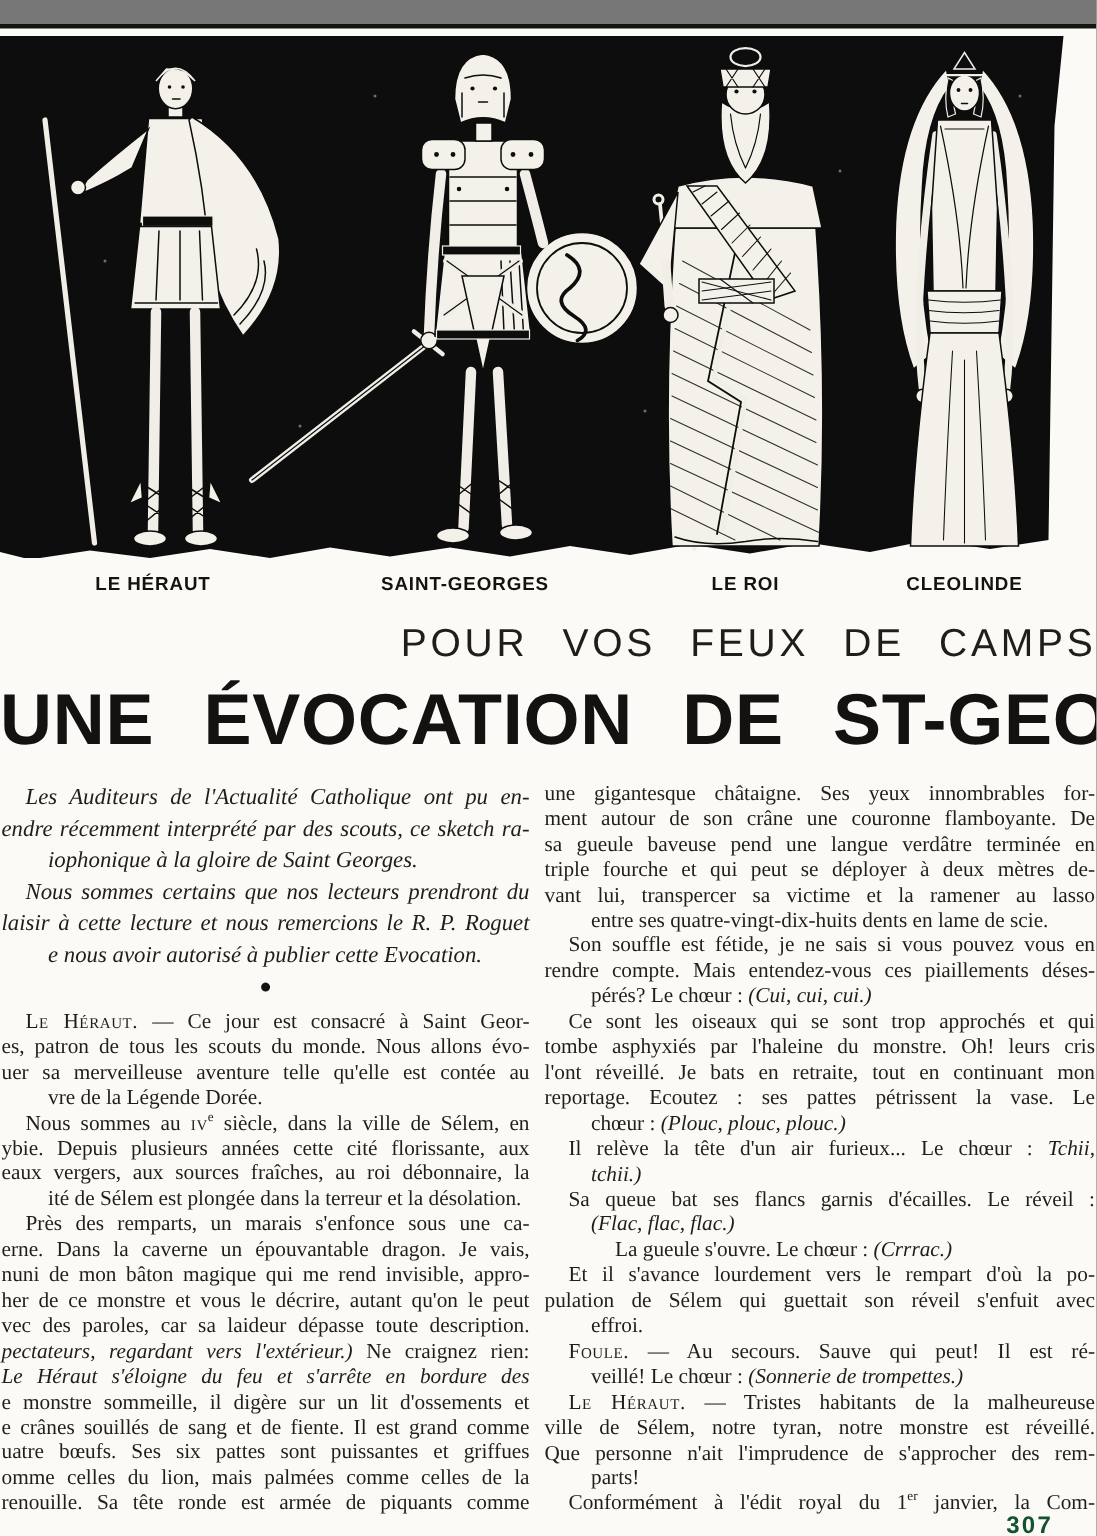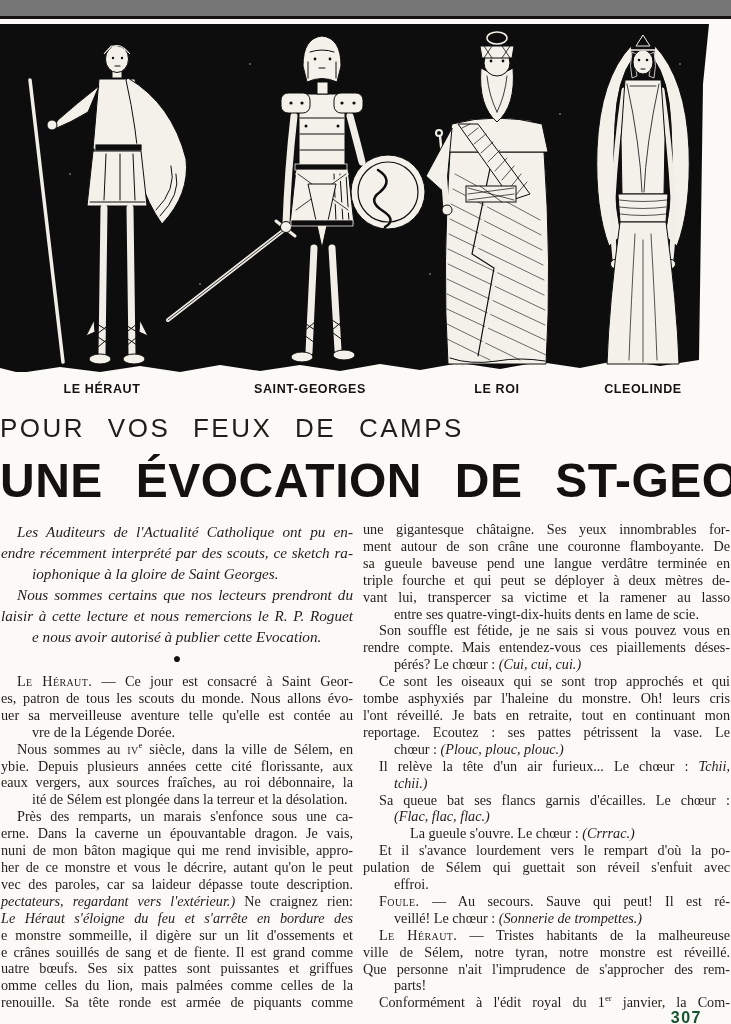--- a/index.html
+++ b/index.html
@@ -11,21 +11,21 @@
   
   .top-bar{position:absolute;left:0;top:0;width:731px;height:3px;background:#141311;}
   .ill-wrap{position:absolute;left:0;top:8px;width:731px;height:348px;}
   .caption{
     position:absolute;top:366px;transform:translateX(-50%);
     font-family:"Liberation Sans",sans-serif;font-size:12.5px;font-weight:700;
     letter-spacing:.6px;color:#15130f;white-space:nowrap;
   }
   
   .kicker{
-    position:absolute;left:0;top:399px;width:731px;text-align:left;
+    position:absolute;left:0;top:399px;width:731px;text-align:right;
     font-family:"Liberation Sans",sans-serif;font-size:26px;font-weight:400;
     letter-spacing:2.5px;word-spacing:13px;color:#17151
 
 2;line-height:1;
   }
   .title{
     position:absolute;left:0;top:441px;width:731px;text-align:center;
     font-family:"Liberation Sans",sans-serif;font-size:48px;font-weight:700;
     letter-spacing:.5px;word-spacing:19px;white-space:nowrap;line-height:1;
     color:#141210;
@@ -300,21 +300,21 @@
           <div class="line"><span>tombe asphyxiés par l'haleine du monstre. Oh! leurs cris</span></div>
           <div class="line"><span>l'ont réveillé. Je bats en retraite, tout en continuant mon</span></div>
           <div class="line"><span>reportage. Ecoutez : ses pattes pétrissent la vase. Le</span></div>
           <div class="line last"><span>chœur : </span><i>(Plouc, plouc, plouc.)</i></div>
         </div>
         <div class="para">
           <div class="line ind"><span>Il relève la tête d'un air furieux... Le chœur : </span><i>Tchii,</i></div>
           <div class="line last"><i>tchii.)</i></div>
         </div>
         <div class="para">
-          <div class="line ind"><span>Sa queue bat ses flancs garnis d'écailles. Le chœur :</span></div>
+          <div class="line ind"><span>Sa queue bat ses flancs garnis d'écailles. Le réveil :</span></div>
           <div class="line last"><i>(Flac, flac, flac.)</i></div>
         </div>
         <div class="para">
           <div class="line last ind"><span>La gueule s'ouvre. Le chœur : </span><i>(Crrrac.)</i></div>
         </div>
         <div class="para">
           <div class="line ind"><span>Et il s'avance lourdement vers le rempart d'où la po-</span></div>
           <div class="line"><span>pulation de Sélem qui guettait son réveil s'enfuit avec</span></div>
           <div class="line last"><span>effroi.</span></div>
         </div>

